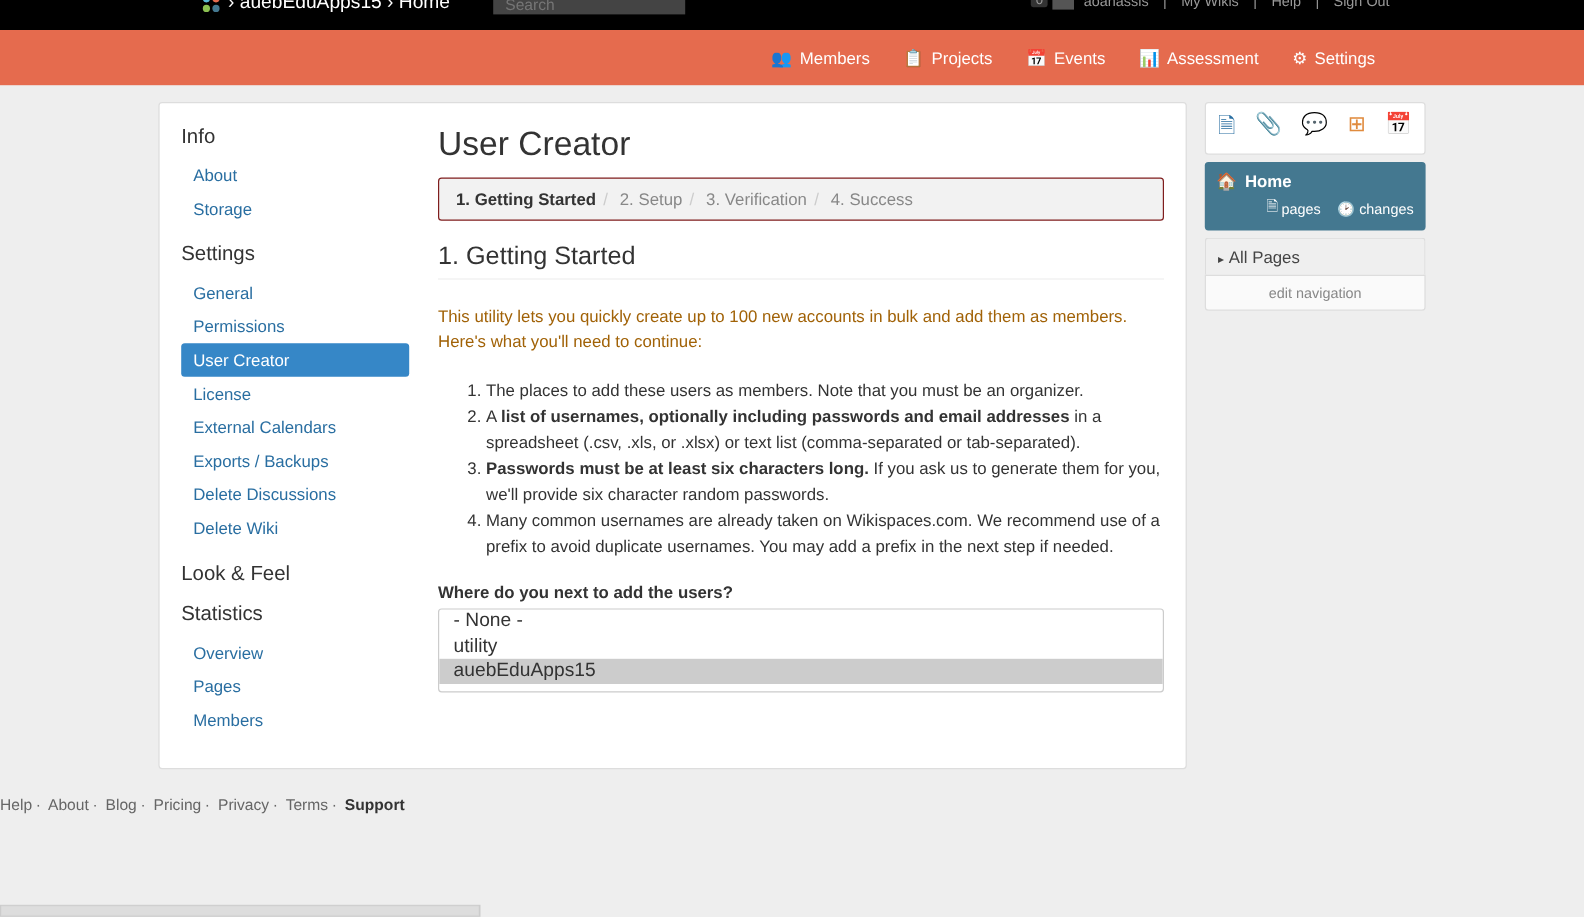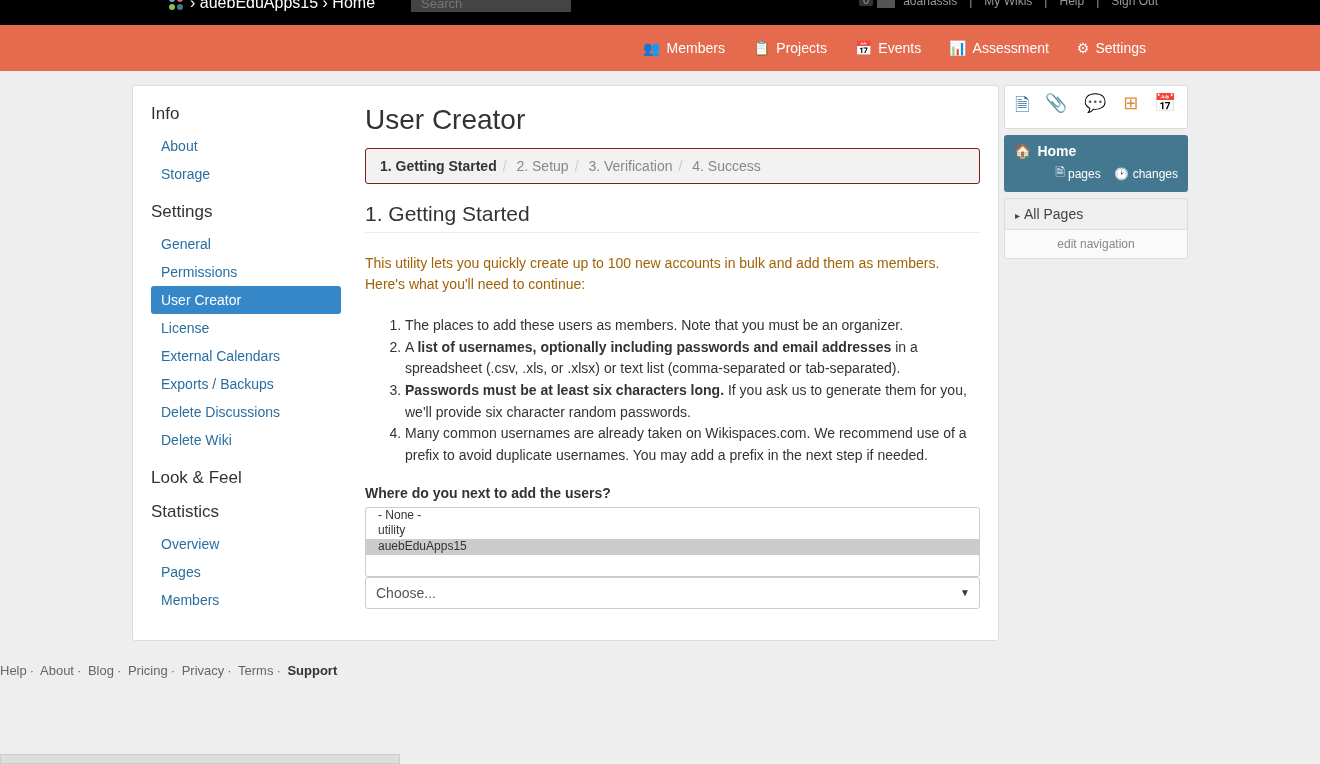--- a/index.html
+++ b/index.html
@@ -15,40 +15,40 @@
 .topbar-search input { background: #444; border: none; color: #ccc; padding: 2px 10px; width: 160px; height: 18px; font-size: 13px; }
 .topbar-right { margin-left: auto; display: flex; align-items: flex-start; gap: 4px; color: #999; font-size: 12px; margin-top: -6px; margin-right: 150px; }
 .topbar-right span, .topbar-right a { color: #999; padding: 0 4px; }
 .badge { background: #333; color: #ccc; padding: 0 5px; font-size: 11px; border-radius: 2px; }
 .avatar { width: 18px; height: 14px; background: #555; display: inline-block; }
 
 .navbar { background: #e56b4e; height: 46px; display: flex; align-items: center; padding: 0 160px 0 0; justify-content: flex-end; }
 .navbar a { color: #fff; padding: 0 14px; display: flex; align-items: center; gap: 6px; font-size: 14px; }
 .icon { display: inline-block; font-style: normal; }
 
-.container { display: flex; gap: 5px; padding: 14px 0; margin: 0 auto; width: 1056px; justify-content: space-between; }
+.container { display: flex; gap: 15px; padding: 14px 0; margin: 0 auto; width: 1056px; justify-content: space-between; }
 .panel { background: #fff; border: 1px solid #ddd; border-radius: 3px; flex: 1; padding: 18px 18px 26px; display: flex; gap: 24px; }
 
 .sidebar { width: 190px; flex-shrink: 0; }
 .sidebar h4 { font-weight: 500; font-size: 17px; color: #333; margin: 14px 0 8px; }
 .sidebar h4:first-child { margin-top: 0; }
 .sidebar a { display: block; padding: 6px 10px; color: #296ea1; font-size: 14px; border-radius: 3px; }
 .sidebar a.active { background: #3687c7; color: #fff; }
 
 .main { flex: 1; }
 .main h1 { font-size: 28px; font-weight: 500; color: #333; margin-bottom: 12px; }
 .steps { background: #f2f2f2; border: 1px solid #7f1d1d; border-radius: 3px; padding: 9px 14px; color: #888; font-size: 14px; margin-bottom: 18px; }
 .steps .active { color: #333; font-weight: bold; }
 .steps .sep { color: #ccc; padding: 0 6px; }
 .main h2 { font-size: 21px; font-weight: 500; margin-bottom: 10px; border-bottom: 1px solid #eee; padding-bottom: 6px; }
 .main p { margin: 20px 0; line-height: 1.5; color: #a16207; }
 .main ol { padding-left: 40px; margin: 10px 0 18px; }
 .main ol li { line-height: 1.55; color: #333; }
 .main label { font-weight: bold; display: block; margin: 14px 0 6px; }
-.listbox { width: 100%; height: 70px; border: 1px solid #ccc; border-radius: 3px; font-size: 12px; overflow-y: scroll; background: #fff; }
+.listbox { width: 100%; height: 70px; border: 1px solid #ccc; border-radius: 3px; font-size: 16px; overflow-y: scroll; background: #fff; }
 .listbox div { padding: 0 12px; line-height: 1.3; }
 .listbox .selected { background: #ccc; }
 .select-wrap { position: relative; }
 select { width: 100%; padding: 7px 10px; border: 1px solid #ccc; border-radius: 3px; font-size: 14px; color: #555; background: #fff; appearance: none; }
 .select-caret { position: absolute; right: 10px; top: 10px; color: #333; font-size: 10px; pointer-events: none; }
 
 .rightcol { width: 184px; flex-shrink: 0; }
 .iconbar { background: #fff; border: 1px solid #ddd; border-radius: 3px; padding: 6px 10px; display: flex; justify-content: space-between; margin-bottom: 6px; }
 .iconbar span { font-size: 18px; cursor: pointer; }
 .homebox { background: #447890; color: #fff; border-radius: 3px; padding: 8px 10px 8px; margin-bottom: 6px; }
@@ -156,26 +156,20 @@
         <li><span>A </span><strong>list of usernames, optionally including passwords and email addresses</strong><span> in a spreadsheet (.csv, .xls, or .xlsx) or text list (comma-separated or tab-separated).</span></li>
         <li><strong>Passwords must be at least six characters long.</strong><span> If you ask us to generate them for you, we'll provide six character random passwords.</span></li>
         <li>Many common usernames are already taken on Wikispaces.com. We recommend use of a prefix to avoid duplicate usernames. You may add a prefix in the next step if needed.</li>
       </ol>
       <label>Where do you next to add the users?</label>
       <div class="listbox">
         <div>- None -</div>
         <div>utility</div>
         <div class="selected">auebEduApps15</div>
       </div>
-      <div class="select-wrap">
-        <select>
-          <option>Choose...</option>
-        </select>
-        <span class="select-caret">▼</span>
-      </div>
     </div>
   </div>
 
   <div class="rightcol">
     <div class="iconbar">
       <span style="color:#296ea1">🗎</span>
       <span style="color:#8cc152">📎</span>
       <span style="color:#e56b4e">💬</span>
       <span style="color:#e08b3e">⊞</span>
       <span style="color:#333">📅</span>

